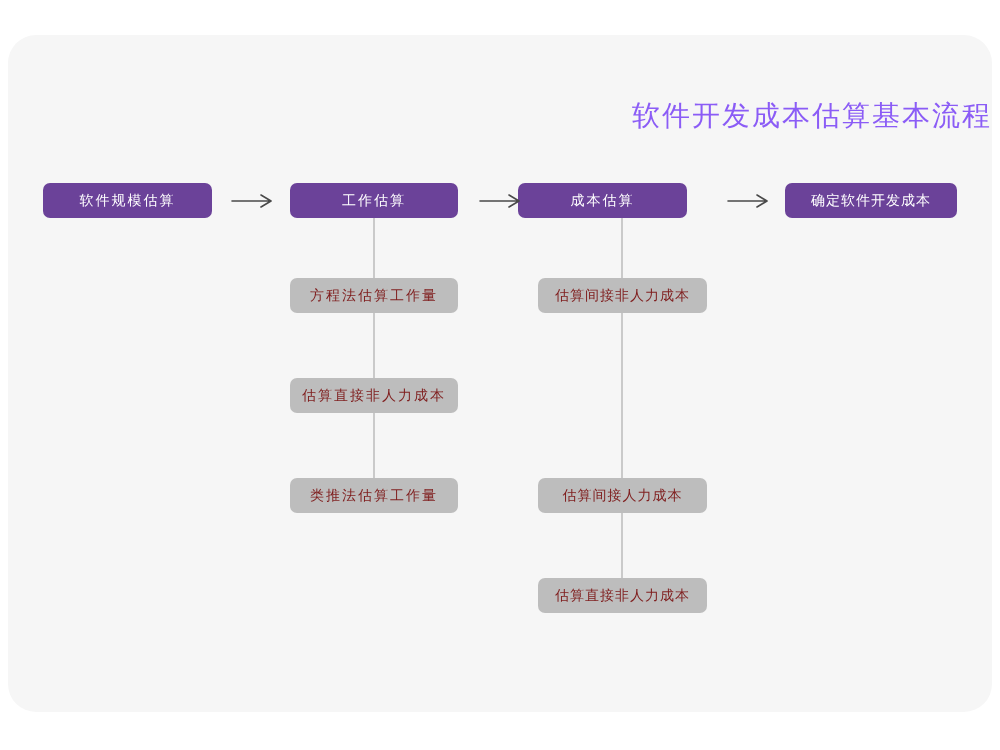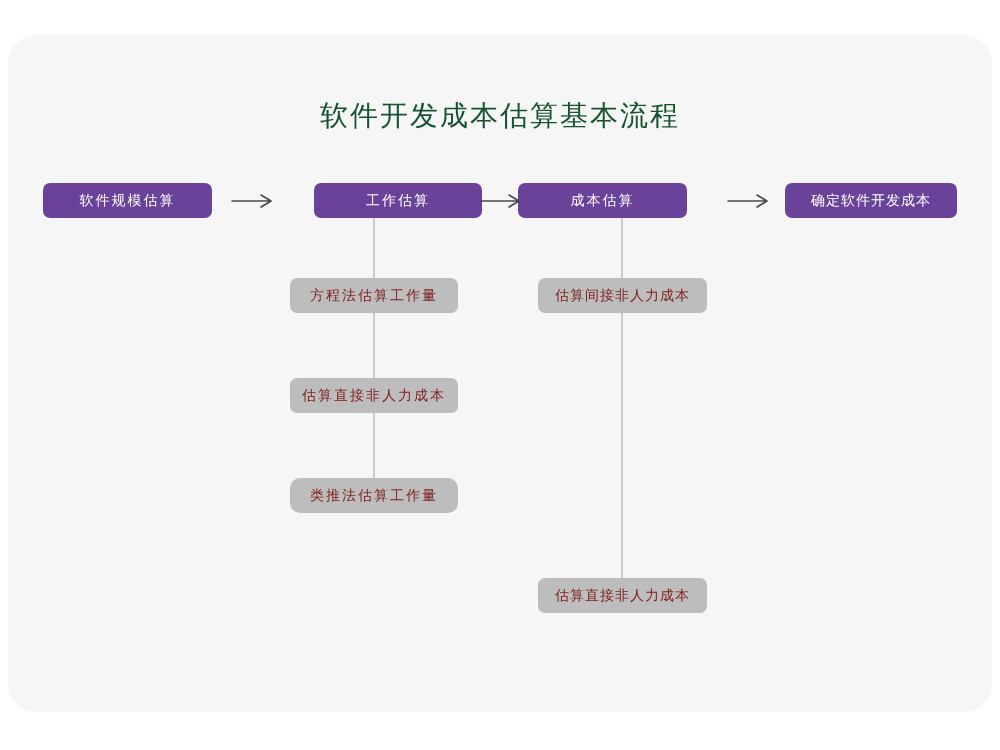--- a/index.html
+++ b/index.html
@@ -14,25 +14,25 @@
     position: absolute;
     left: 8px; top: 35px;
     width: 984px; height: 677px;
     background: #f6f6f6;
     border-radius: 28px;
   }
   .title {
     position: absolute;
     left: 0; top: 62px;
     width: 984px;
-    text-align: center;
+    text-align: right;
     font-size: 28px;
     font-weight: 500;
     letter-spacing: 2px;
-    color: #14532d;
+    color: #8b5cf6;
   }
   .vline {
     position: absolute;
     width: 2px;
     background: #cacaca;
     z-index: 1;
   }
   .vline-work { left: 365px; top: 183px; height: 278px; }
   .vline-cost { left: 613px; top: 183px; height: 378px; }
   .node {
@@ -42,29 +42,29 @@
     border-radius: 7px;
     text-align: center;
     font-size: 14px;
     letter-spacing: 2px;
     color: #ffffff;
     z-index: 2;
     white-space: nowrap;
   }
   .stage { background: #6b4299; top: 148px; }
   .stage-1 { left: 35px;  width: 169px; }
-  .stage-2 { left: 282px; width: 168px; margin-left: 24px; }
+  .stage-2 { left: 282px; width: 168px; }
   .stage-3 { left: 510px; width: 169px; }
   .stage-4 { left: 777px; width: 172px; letter-spacing: 1px; text-align: center; }
   .substep { background: #bdbdbd; color: #7f1d1d; }
   .col-work { left: 282px; width: 168px; }
   .col-cost { left: 530px; width: 169px; letter-spacing: 1px; }
   .row-1 { top: 243px; }
   .row-2 { top: 343px; }
-  .row-3 { top: 443px; border-radius: 10px; }
+  .row-3 { top: 443px; }
   .row-4 { top: 543px; }
   .arrow {
     position: absolute;
     top: 157px;
     width: 44px; height: 18px;
     z-index: 2;
   }
   .arrow-1 { left: 222px; }
   .arrow-2 { left: 470px; }
   .arrow-3 { left: 718px; }
@@ -92,15 +92,16 @@
   </svg>
   <svg class="arrow arrow-3" viewBox="0 0 44 18">
     <path d="M2 9 H40 M31 3 L41 9 L31 15" fill="none" stroke="#4a4a4a" stroke-width="1.6" stroke-linecap="round" stroke-linejoin="round"></path>
   </svg>
 
   <div class="node substep col-work row-1">方程法估算工作量</div>
   <div class="node substep col-work row-2">估算直接非人力成本</div>
   <div class="node substep col-work row-3">类推法估算工作量</div>
 
   <div class="node substep col-cost row-1">估算间接非人力成本</div>
+  <div class="node substep col-cost row-3">估算间接人力成本</div>
   <div class="node substep col-cost row-4">估算直接非人力成本</div>
 
 </div>
 
 </body></html>

